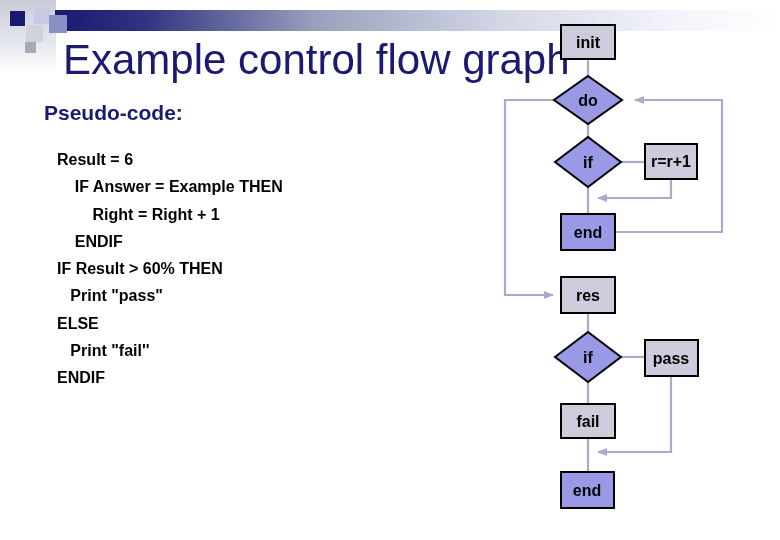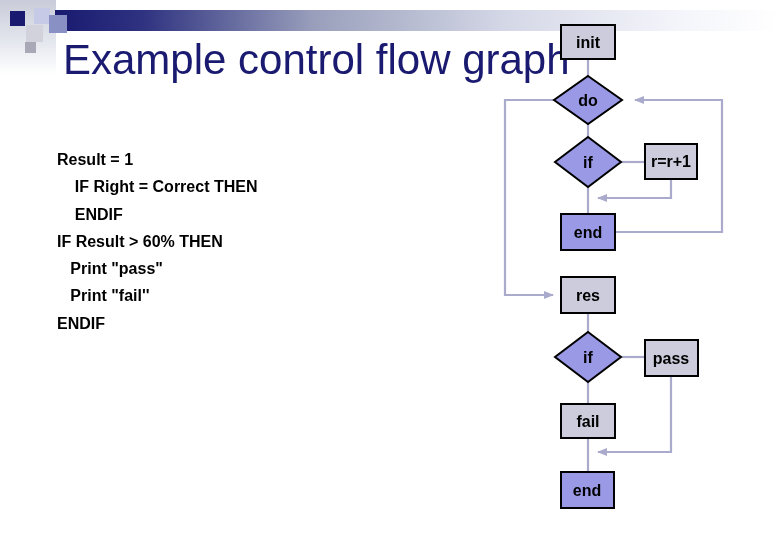--- a/index.html
+++ b/index.html
@@ -49,27 +49,30 @@
 
   <div class="deco-wash"></div>
   <div class="top-bar"></div>
   <div class="sq sq-navy"></div>
   <div class="sq sq-lav"></div>
   <div class="sq sq-med"></div>
   <div class="sq sq-gray"></div>
   <div class="sq sq-small"></div>
 
   <div class="title">Example control flow graph</div>
+  <div class="heading">Pseudo-code:</div>
 
   <div class="code">
-    <div class="code-line">Result = 1</div>
-    <div class="code-line">    IF Right = Correct THEN</div>
+    <div class="code-line">Result = 6</div>
+    <div class="code-line">    IF Answer = Example THEN</div>
+    <div class="code-line">        Right = Right + 1</div>
     <div class="code-line">    ENDIF</div>
     <div class="code-line">IF Result &gt; 60% THEN</div>
     <div class="code-line">   Print "pass"</div>
+    <div class="code-line">ELSE</div>
     <div class="code-line">   Print "fail''</div>
     <div class="code-line">ENDIF</div>
   </div>
 
   <svg class="flow" width="240" height="505" viewBox="0 0 240 505">
     <defs>
       <marker id="arr" markerUnits="userSpaceOnUse" markerWidth="10" markerHeight="8" refX="9" refY="4" orient="auto">
         <path d="M0,0 L10,4 L0,8 Z" fill="#aaaacc"></path>
       </marker>
     </defs>

